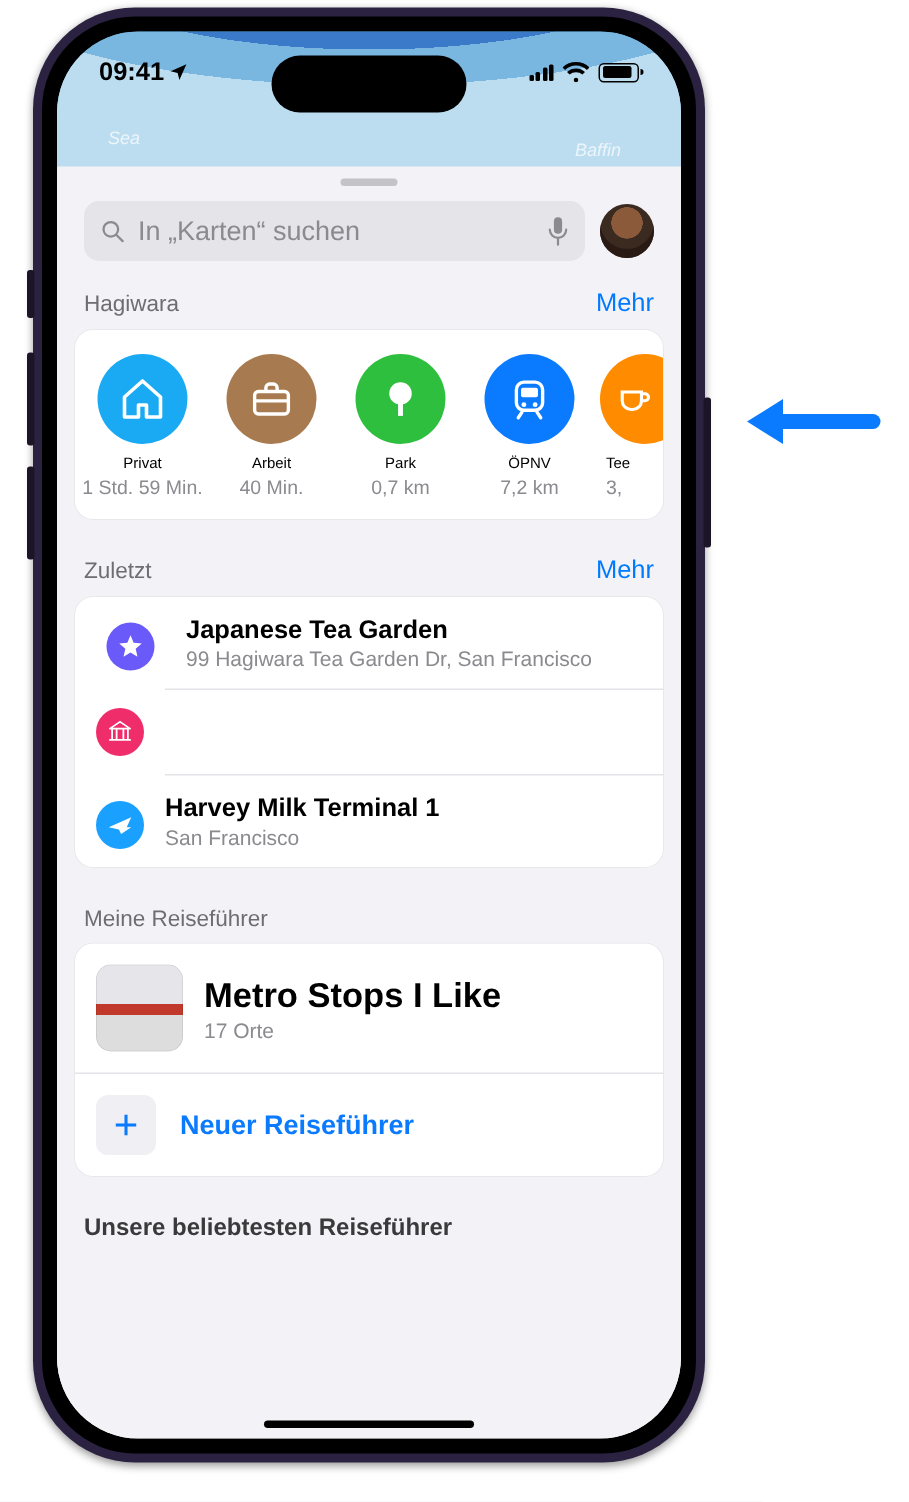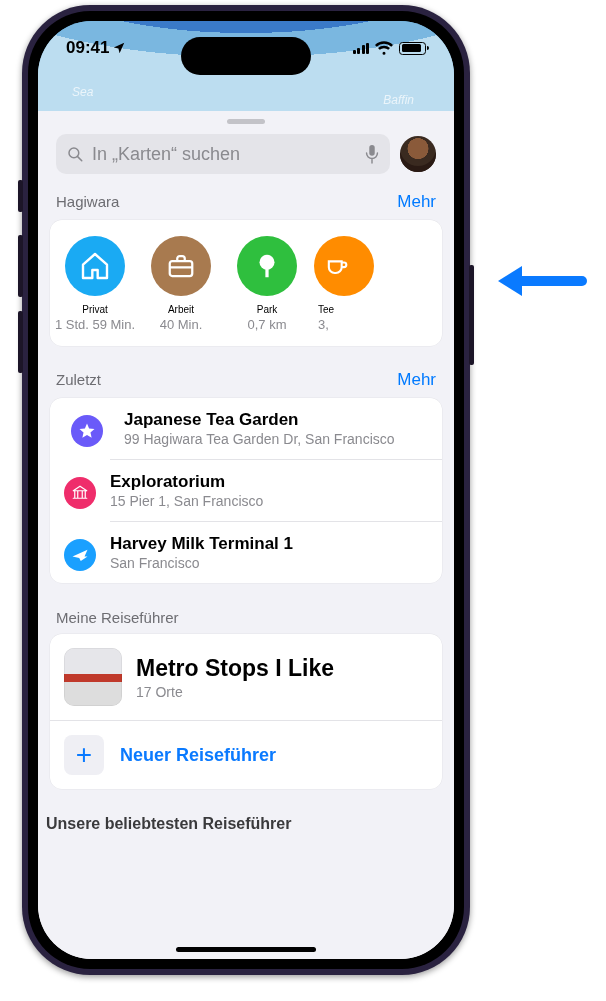--- a/index.html
+++ b/index.html
@@ -71,21 +71,21 @@
 
   .guide-card { display:flex; align-items:center; gap:14px; padding:14px; }
   .guide-thumb { width:58px; height:58px; border-radius:10px; background:linear-gradient(180deg,#e6e6ea 45%,#c0392b 45% 58%,#ddd 58%); box-shadow:inset 0 0 0 .5px rgba(0,0,0,.1); }
   .guide-text .g1 { font-size:23px; font-weight:700; }
   .guide-text .g2 { font-size:14px; color:#8a8a8f; margin-top:2px; }
 
   .new-guide { display:flex; align-items:center; gap:16px; padding:14px; border-top:.5px solid #e3e3e7; }
   .plus-box { width:40px; height:40px; border-radius:8px; background:#efeff4; display:flex; align-items:center; justify-content:center; color:#0a7aff; font-size:28px; font-weight:300; }
   .new-guide .lbl { color:#0a7aff; font-size:18px; font-weight:600; }
 
-  .bottom-head { color:#3a3a3c; font-size:16px; font-weight:700; padding:26px 8px 0; }
+  .bottom-head { color:#3a3a3c; font-size:16px; font-weight:700; padding:26px 18px 0; }
 
   .home-ind { position:absolute; bottom:7px; left:50%; transform:translateX(-50%); width:140px; height:5px; background:#000; border-radius:3px; }
 
   
   .callout { position:absolute; left:490px; top:256px; }
   .callout svg { display:block; }
 
   
   .earth { position:absolute; top:0; left:0; right:0; height:100px; background:
     radial-gradient(ellipse 120% 160% at 50% -60%, #1e3a6a 0 18%, #2a5aa0 18% 30%, #3a7ac8 30% 45%, #7ab7e0 45% 60%, #bcddf0 60% 100%); }
@@ -178,20 +178,33 @@
             <div class="fav">
               <div class="circle" style="background:#2fbf3e">
                   <svg width="30" height="30" viewBox="0 0 24 24">
                     <circle cx="12" cy="9" r="6" fill="#fff"></circle>
                     <rect x="10.7" y="13" width="2.6" height="8" fill="#fff"></rect>
                   </svg>
                 </div>
               <div class="lbl">Park</div>
               <div class="meta">0,7 km</div>
             </div>
+            <div class="fav">
+              <div class="circle" style="background:#0a7aff">
+                  <svg width="30" height="30" viewBox="0 0 24 24">
+                    <rect x="5" y="3" width="14" height="15" rx="4" fill="none" stroke="#fff" stroke-width="1.8"></rect>
+                    <rect x="7.5" y="6" width="9" height="5" rx="1" fill="#fff"></rect>
+                    <circle cx="9" cy="15" r="1.3" fill="#fff"></circle>
+                    <circle cx="15" cy="15" r="1.3" fill="#fff"></circle>
+                    <path d="M8 19 l-2 3 M16 19 l2 3" stroke="#fff" stroke-width="1.8" stroke-linecap="round"></path>
+                  </svg>
+                </div>
+              <div class="lbl">ÖPNV</div>
+              <div class="meta">7,2 km</div>
+            </div>
             <div class="fav cut">
               <div class="circle" style="background:#ff8c00;margin-left:4px">
                   <svg width="28" height="28" viewBox="0 0 24 24" style="margin-left:-14px">
                     <path d="M5 8 h11 v5 a5 5 0 0 1 -5 5 h-1 a5 5 0 0 1 -5 -5 Z M16 9 h2 a2 2 0 0 1 0 4 h-2" fill="none" stroke="#fff" stroke-width="1.8"></path>
                   </svg>
                 </div>
               <div class="lbl" style="text-align:left;margin-left:8px">Tee</div>
               <div class="meta" style="text-align:left;margin-left:8px">3,</div>
             </div>
           </div>
@@ -216,24 +229,20 @@
             </div>
           </div>
           <div class="list-row">
             <div class="ic-wrap">
                 <div class="pin" style="background:#ef2d6b">
                   <svg width="18" height="18" viewBox="0 0 24 24">
                     <path d="M3 9 L12 3 L21 9 M4 9 h16 M5 9 v9 M9 9 v9 M15 9 v9 M19 9 v9 M3 19 h18" stroke="#fff" stroke-width="1.6" fill="none" stroke-linecap="round"></path>
                   </svg>
                 </div>
               </div>
-            <div class="row-text">
-              <div class="t1">Exploratorium</div>
-              <div class="t2">15 Pier 1, San Francisco</div>
-            </div>
           </div>
           <div class="list-row">
             <div class="ic-wrap">
                 <div class="pin" style="background:#1aa0ff">
                   <svg width="18" height="18" viewBox="0 0 24 24">
                     <path d="M2 14 L22 5 L18 14 L22 14 L13 20 L11 16 Z" fill="#fff"></path>
                   </svg>
                 </div>
               </div>
             <div class="row-text">

